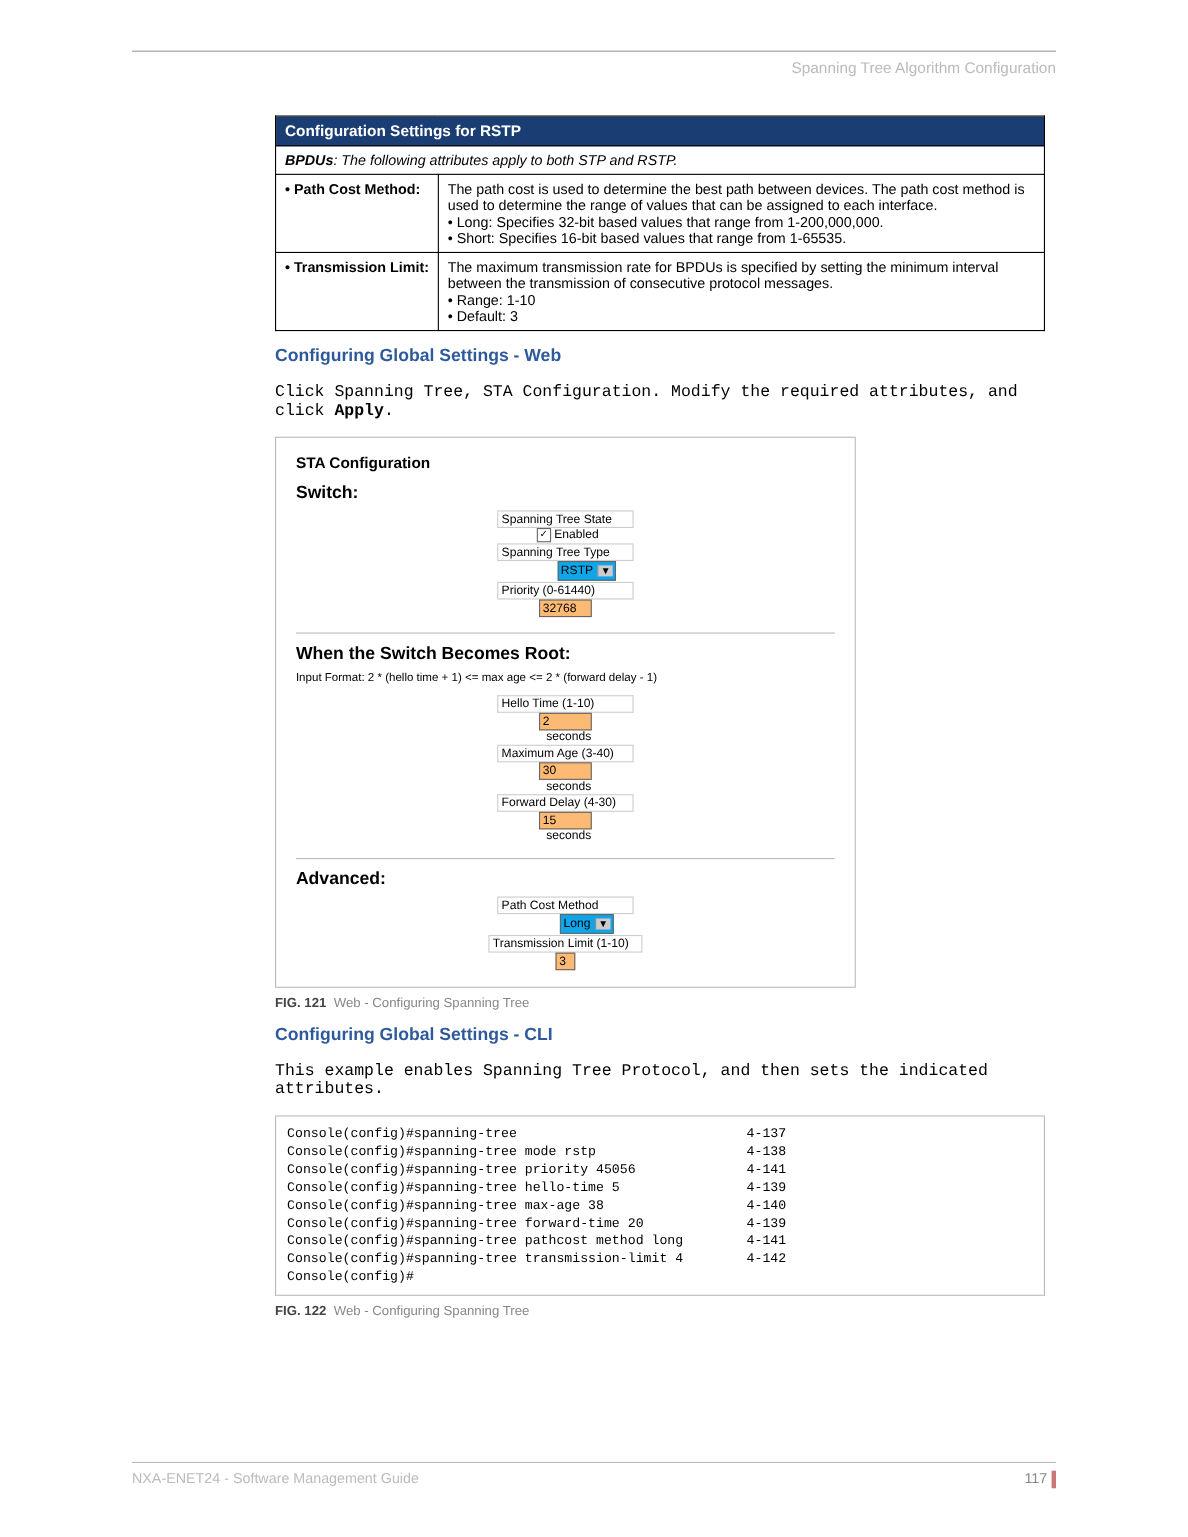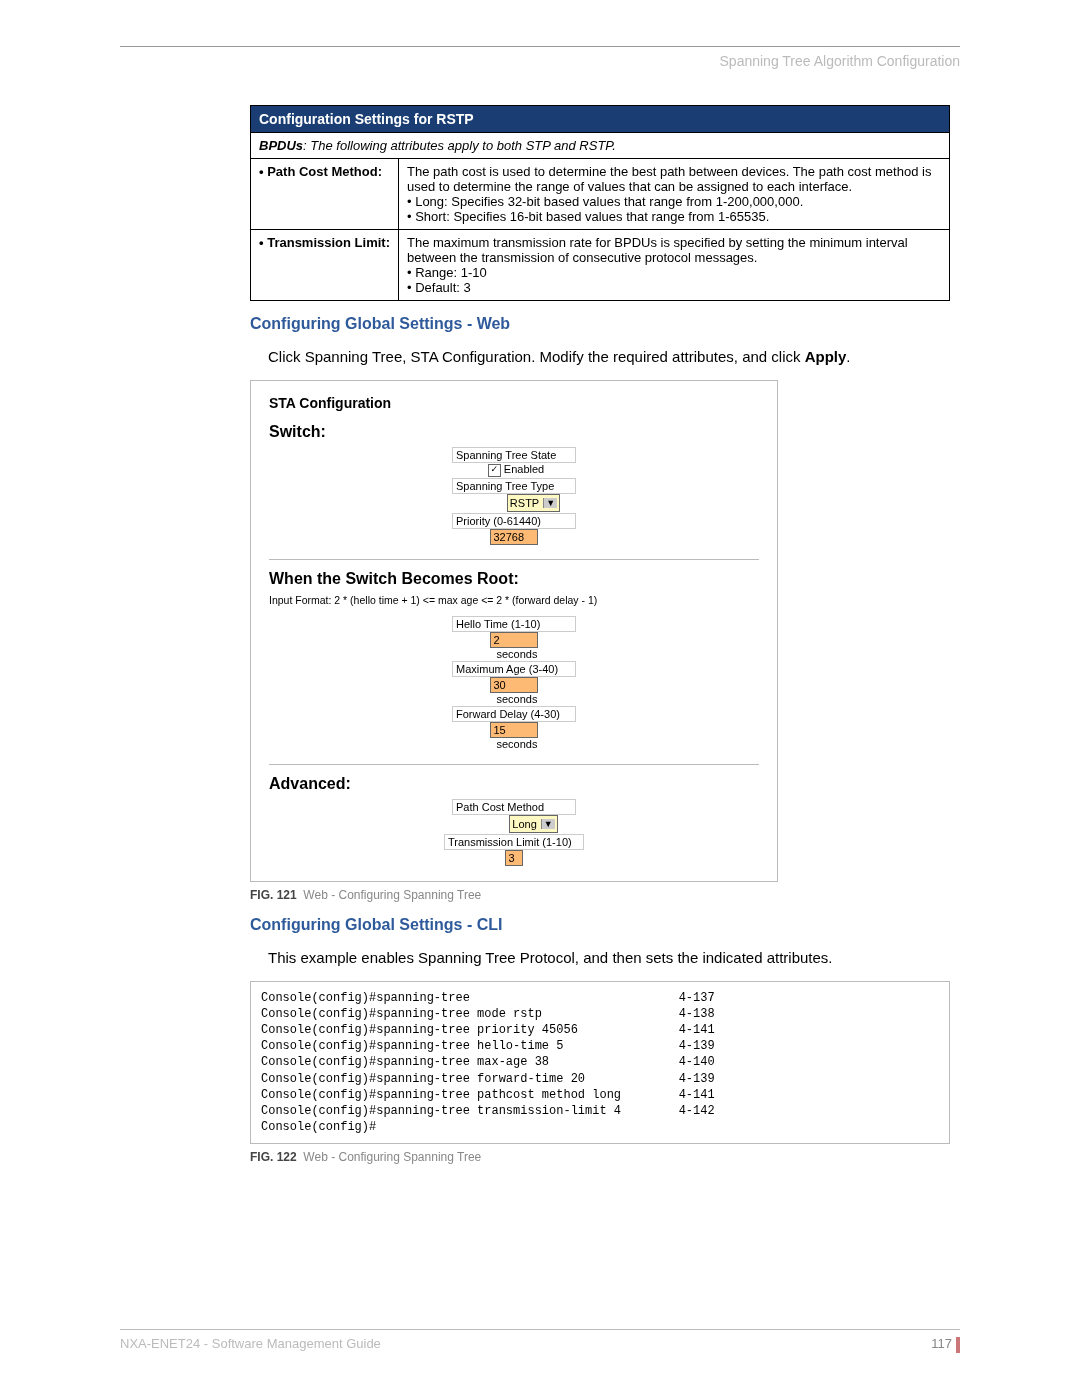--- a/index.html
+++ b/index.html
@@ -53,23 +53,22 @@
   .note-row td {
     font-style: italic;
   }
   h3.section {
     color: #2e5a9b;
     font-size: 16px;
     font-weight: bold;
     margin: 14px 0 4px 0;
   }
   .serif {
-    font-family: Liberation Sans, sans-serif;
+    font-family: Liberation Mono, monospace;
     font-size: 15px;
-    margin-left: 18px;
   }
   .fig-box {
     border: 1px solid #bbb;
     padding: 14px 18px 14px 18px;
     margin-top: 10px;
     margin-bottom: 6px;
     font-size: 11px;
     background: #fff;
   }
   .fig-title {
@@ -112,21 +111,21 @@
   .row .unit {
     font-size: 11px;
     margin-left: 6px;
   }
   .select-like {
     border: 1px solid #666;
     padding: 0 2px;
     font-size: 11px;
     display: inline-flex;
     align-items: center;
-    background: #fef9c3;
+    background: #0ea5e9;
     height: 16px;
     margin-left: 39px;
   }
   .select-like .arrow {
     background: #ccc;
     border-left: 1px solid #888;
     padding: 0 2px;
     margin-left: 4px;
     font-size: 9px;
   }

